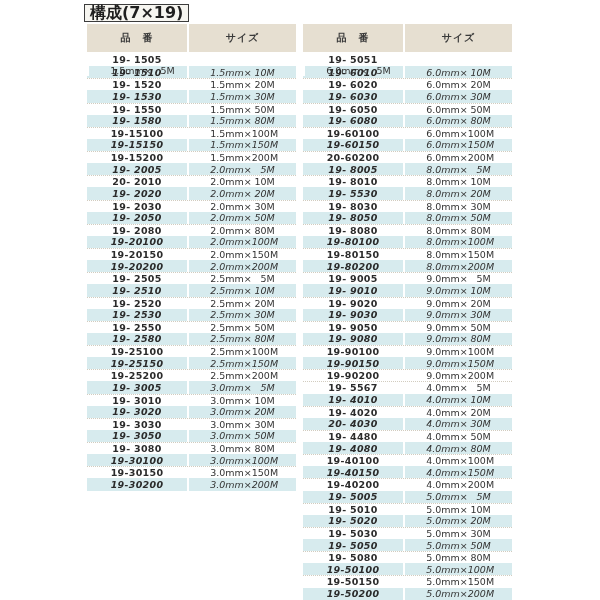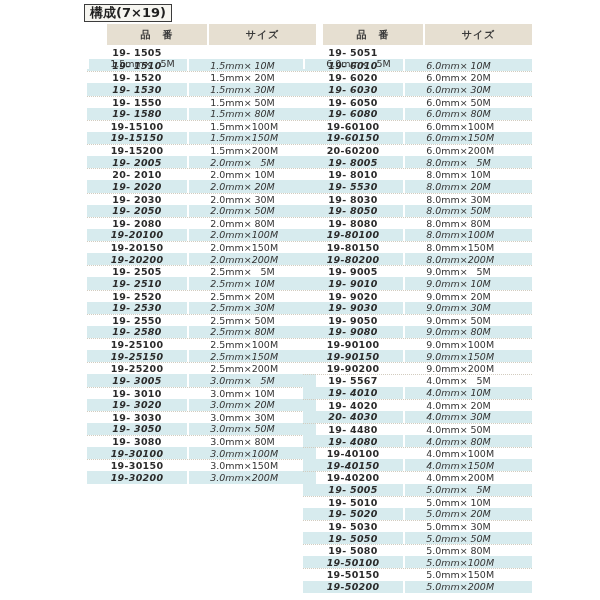--- a/index.html
+++ b/index.html
@@ -4,27 +4,27 @@
 <style>
   html, body { margin:0; padding:0; }
   body {
     width:600px; height:600px; position:relative; background:#ffffff;
     font-family:"DejaVu Sans","Liberation Sans",sans-serif;
     --header-bg:#e6dfd1; --alt-bg:#d7ebee;
   }
   .title-box {
     position:absolute; left:84px; top:4px;
     border:1px solid #3c3c3c; background:#f6f5f0;
-    font-size:13px; font-weight:bold; color:#1f1f1f;
+    font-size:16px; font-weight:bold; color:#1f1f1f;
     padding:1px 5px 2px 5px; line-height:13px; white-space:pre;
   }
   .ptable { position:absolute; top:24px; }
   #table-0 { left:87px; }
   #table-1 { left:303px; }
-  .thead { display:flex; height:21px; margin-bottom:2px;margin-left:20px; }
+  .thead { display:flex; height:28px; margin-bottom:2px; }
   .hcell {
     background:var(--header-bg); color:#3a3a3a;
     font-size:10px; font-weight:bold; letter-spacing:1px;
     display:flex; align-items:center; justify-content:center;
     box-sizing:border-box;
   }
   .col-code { width:100px; }
   .col-size { width:109px; border-left:2px solid #ffffff; box-sizing:border-box; }
   .tbody .row {
     display:flex; height:12.13px; box-sizing:border-box;

